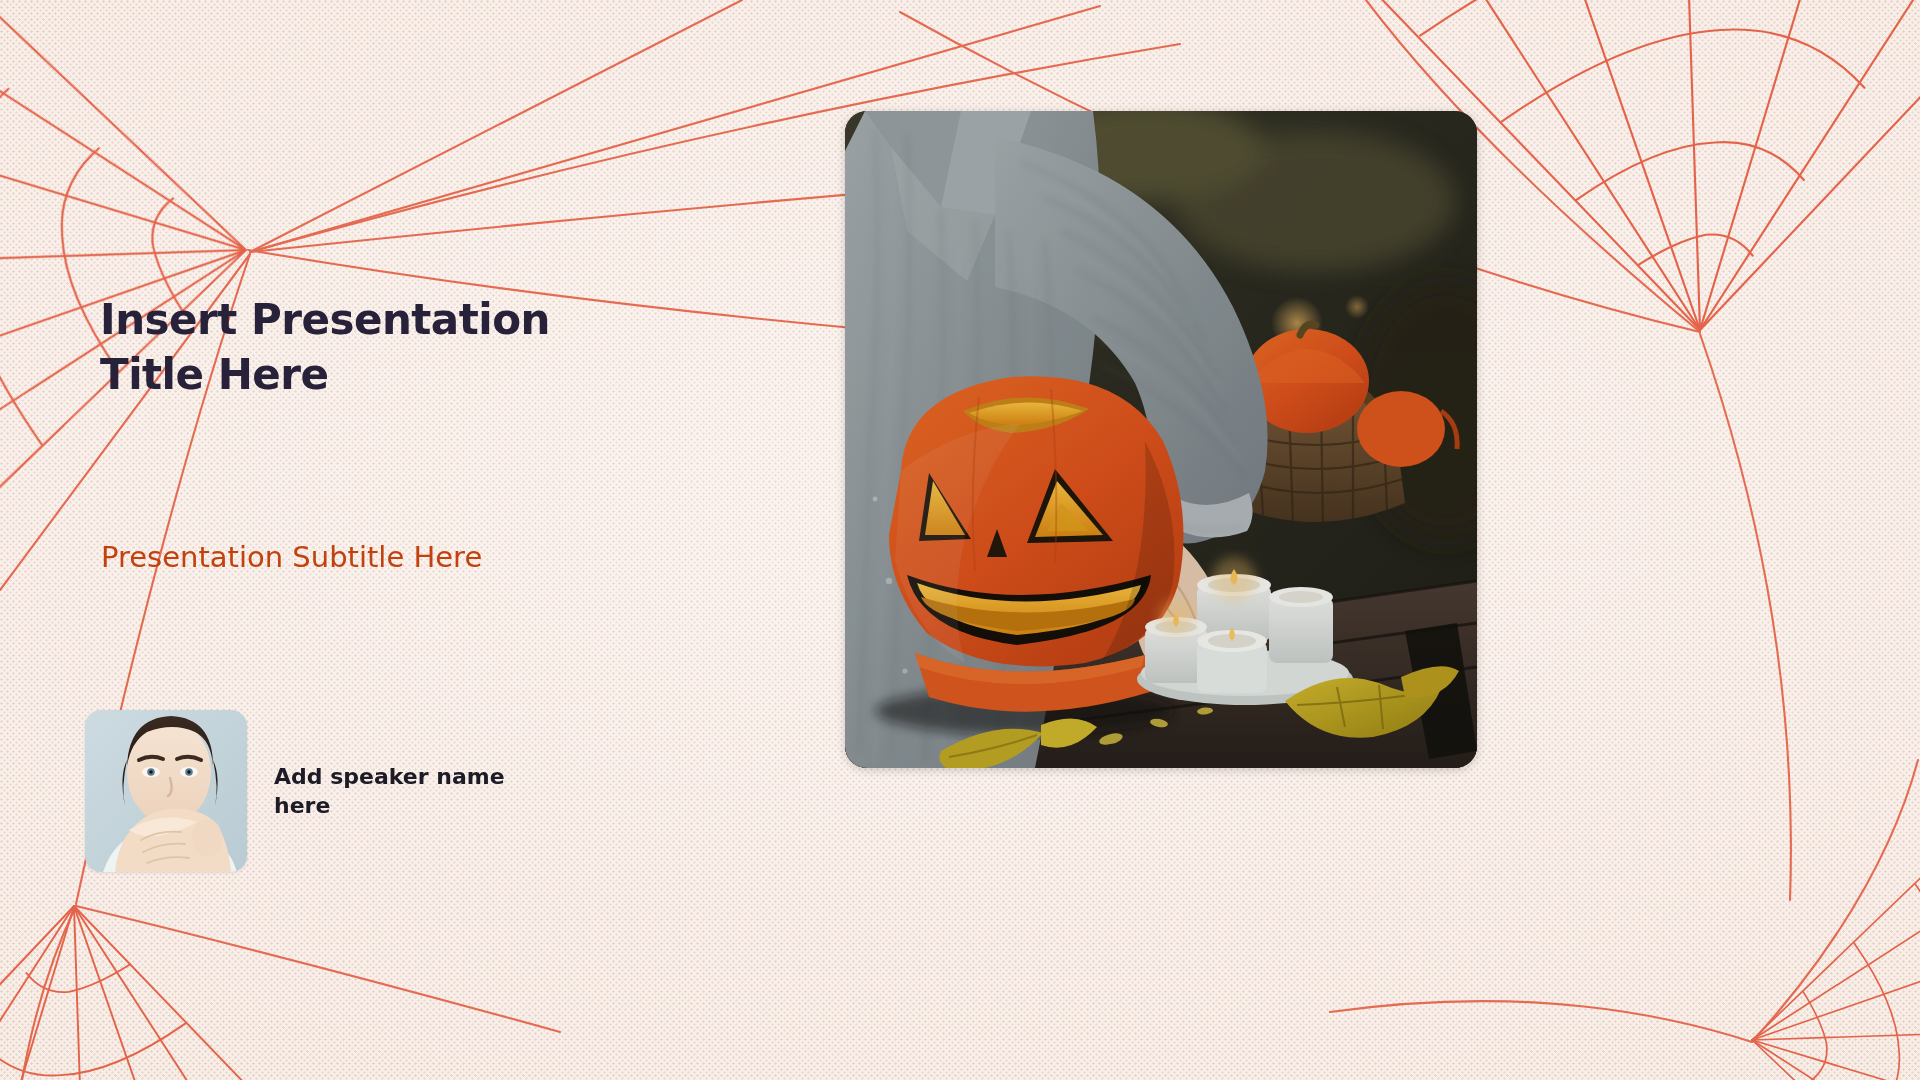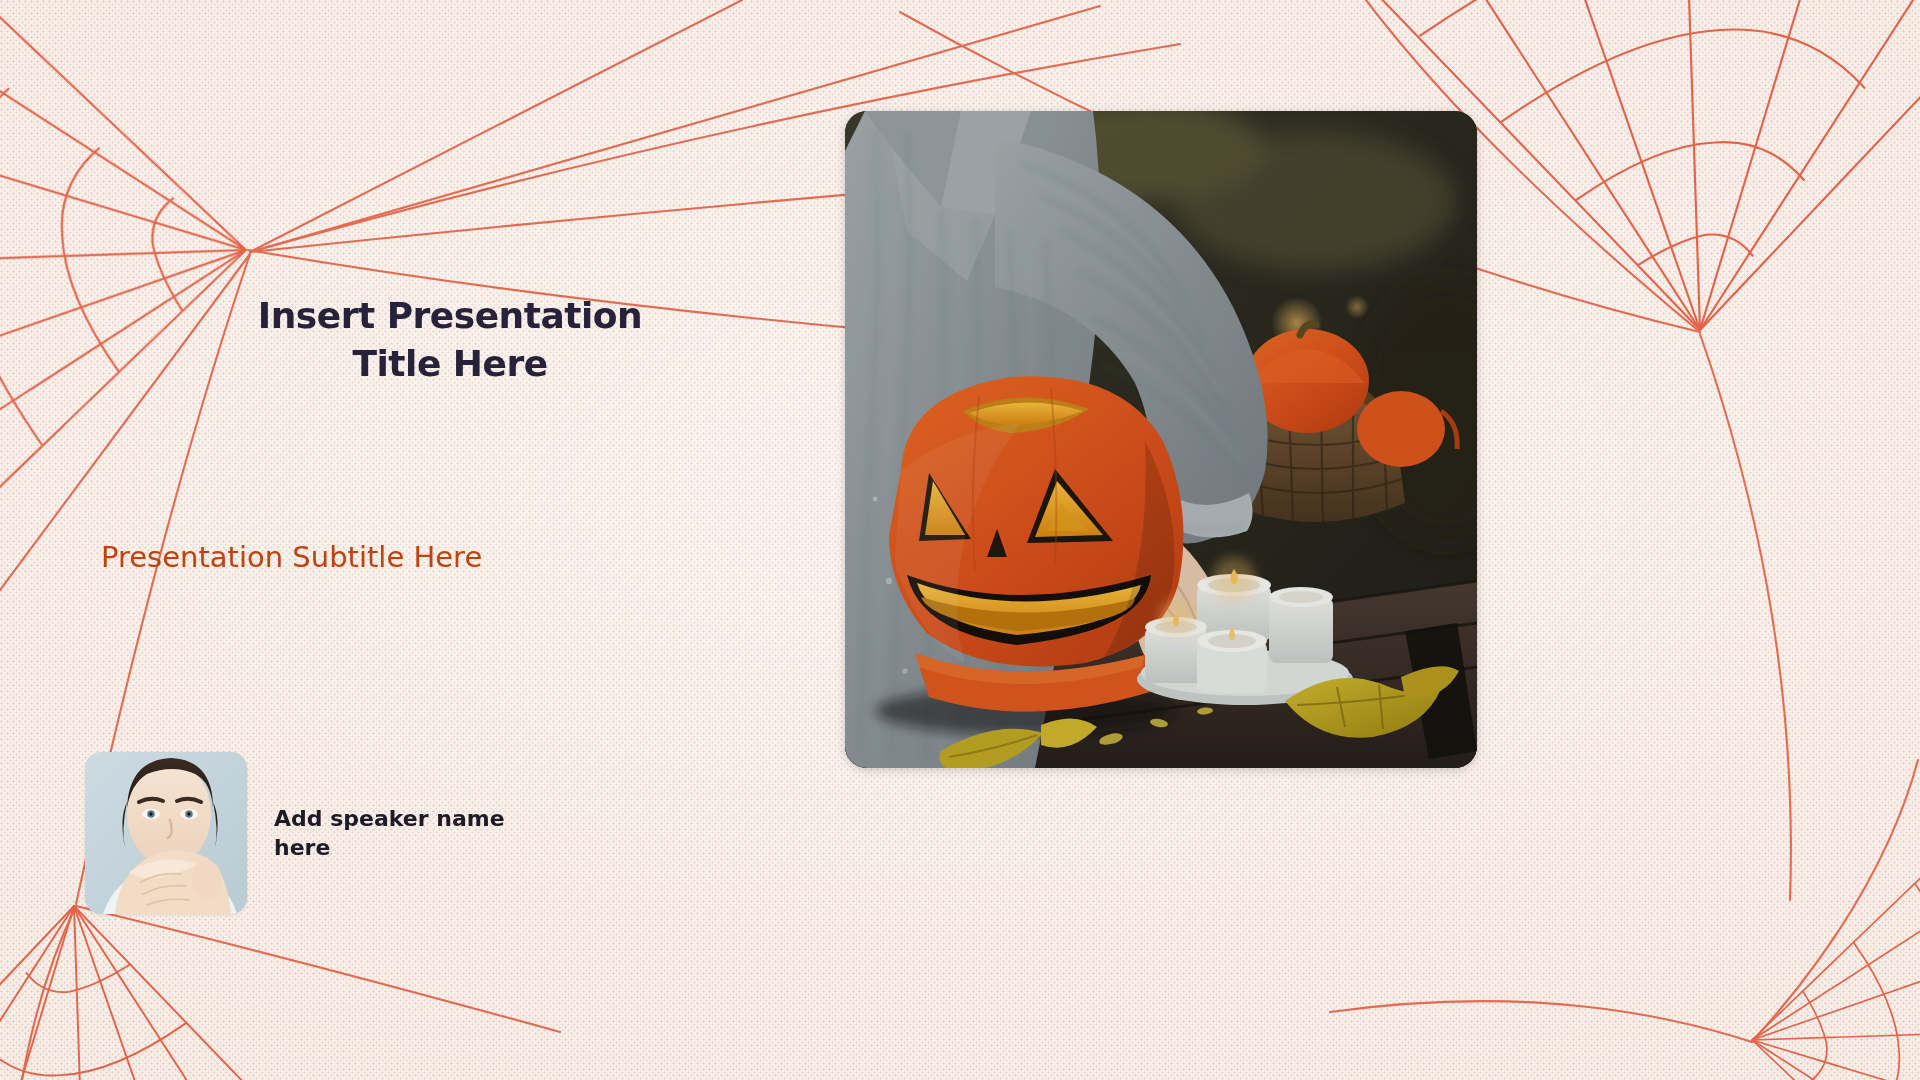--- a/index.html
+++ b/index.html
@@ -17,31 +17,31 @@
   }
   #vign{position:absolute;inset:0;background:
      radial-gradient(120% 100% at 50% 45%, rgba(255,255,255,.35) 0%, rgba(255,255,255,0) 70%);}
 
   .weblayer{position:absolute;inset:0;pointer-events:none;}
 
   
   #title{
     position:absolute;left:100px;top:292px;width:700px;
     font-family:"DejaVu Sans",sans-serif;
-    font-weight:700;font-size:36px;line-height:1.32;
-    letter-spacing:-.5px;color:#272139;white-space:pre-line;text-align:center;
+    font-weight:700;font-size:42px;line-height:1.32;
+    letter-spacing:-.5px;color:#272139;white-space:pre-line;
   }
   #subtitle{
     position:absolute;left:101px;top:540px;width:700px;
     font-family:"DejaVu Sans",sans-serif;
     font-weight:400;font-size:29px;line-height:1.2;color:#c2410c;
   }
 
   
-  #speaker{position:absolute;left:85px;top:752px;display:flex;align-items:center;}
+  #speaker{position:absolute;left:85px;top:710px;display:flex;align-items:center;}
   #avatar{width:162px;height:162px;border-radius:16px;overflow:hidden;position:relative;flex:0 0 auto;
           box-shadow:0 1px 3px rgba(0,0,0,.10);}
   #avatar svg{display:block;width:100%;height:100%;}
   #speaker-name{
     margin-left:27px;width:260px;
     font-family:"DejaVu Sans",sans-serif;
     font-weight:700;font-size:22px;line-height:1.32;color:#1d1b26;
   }
 
   

